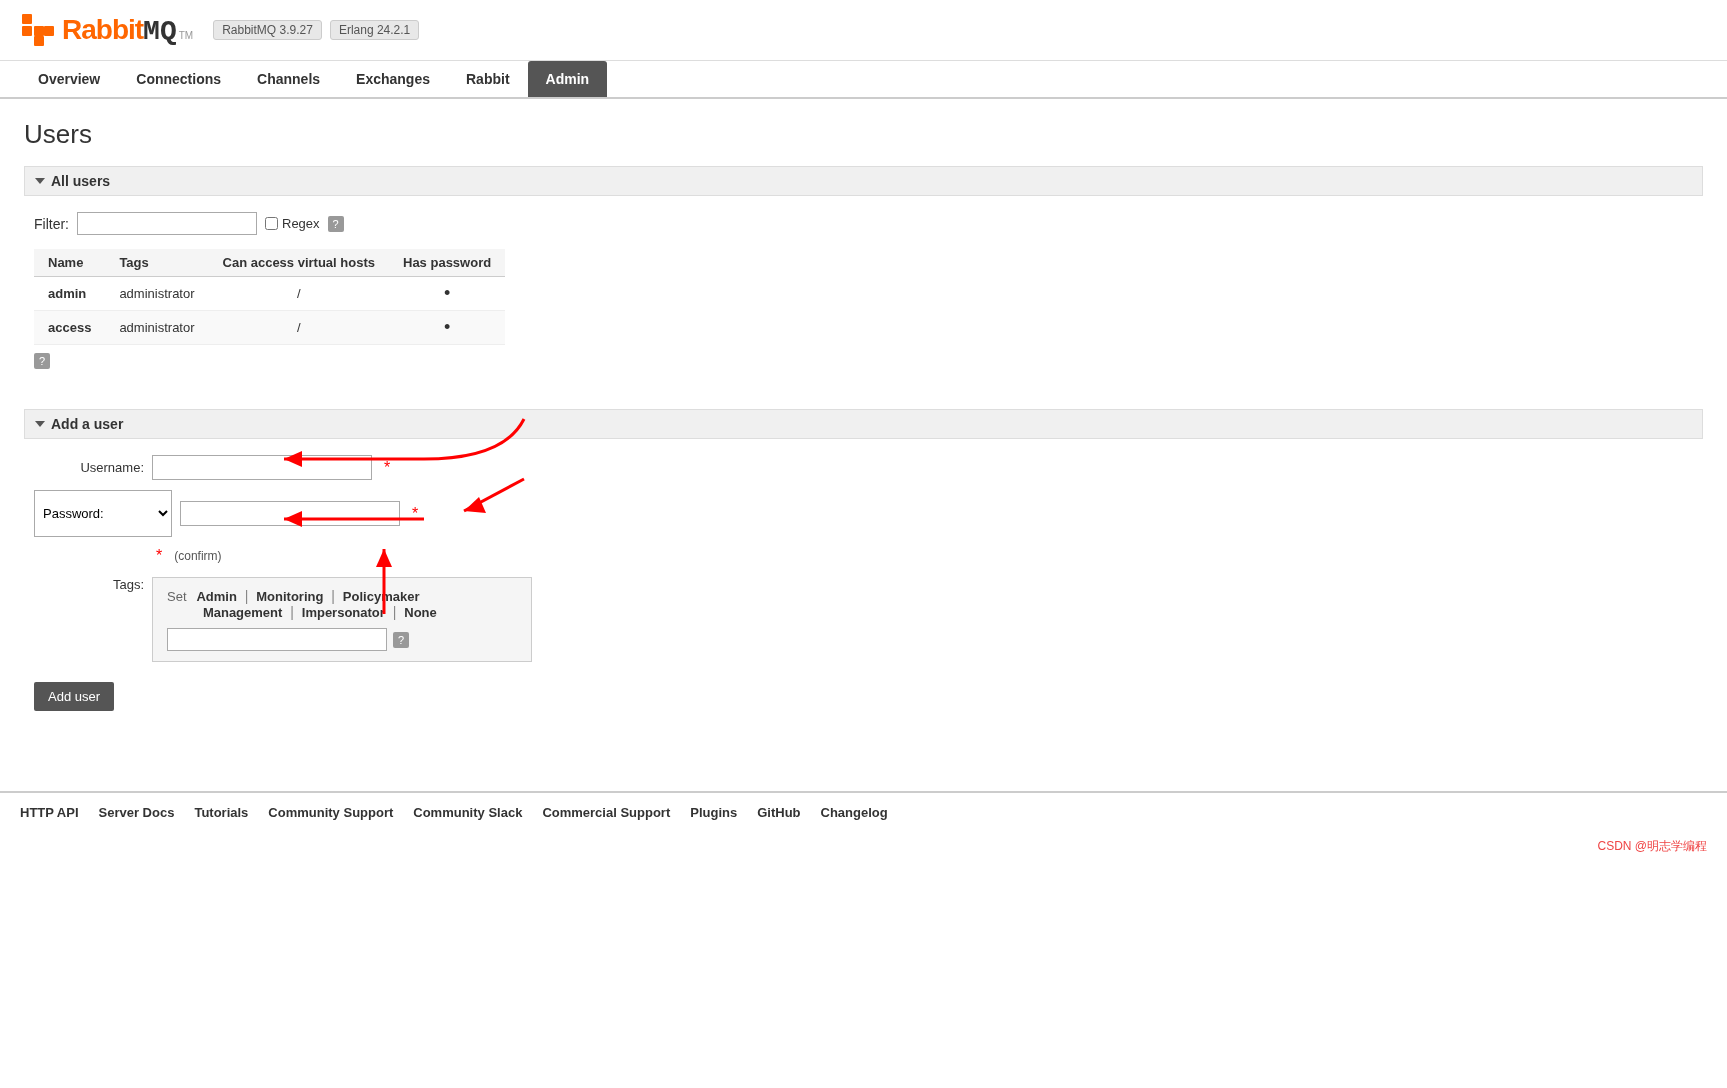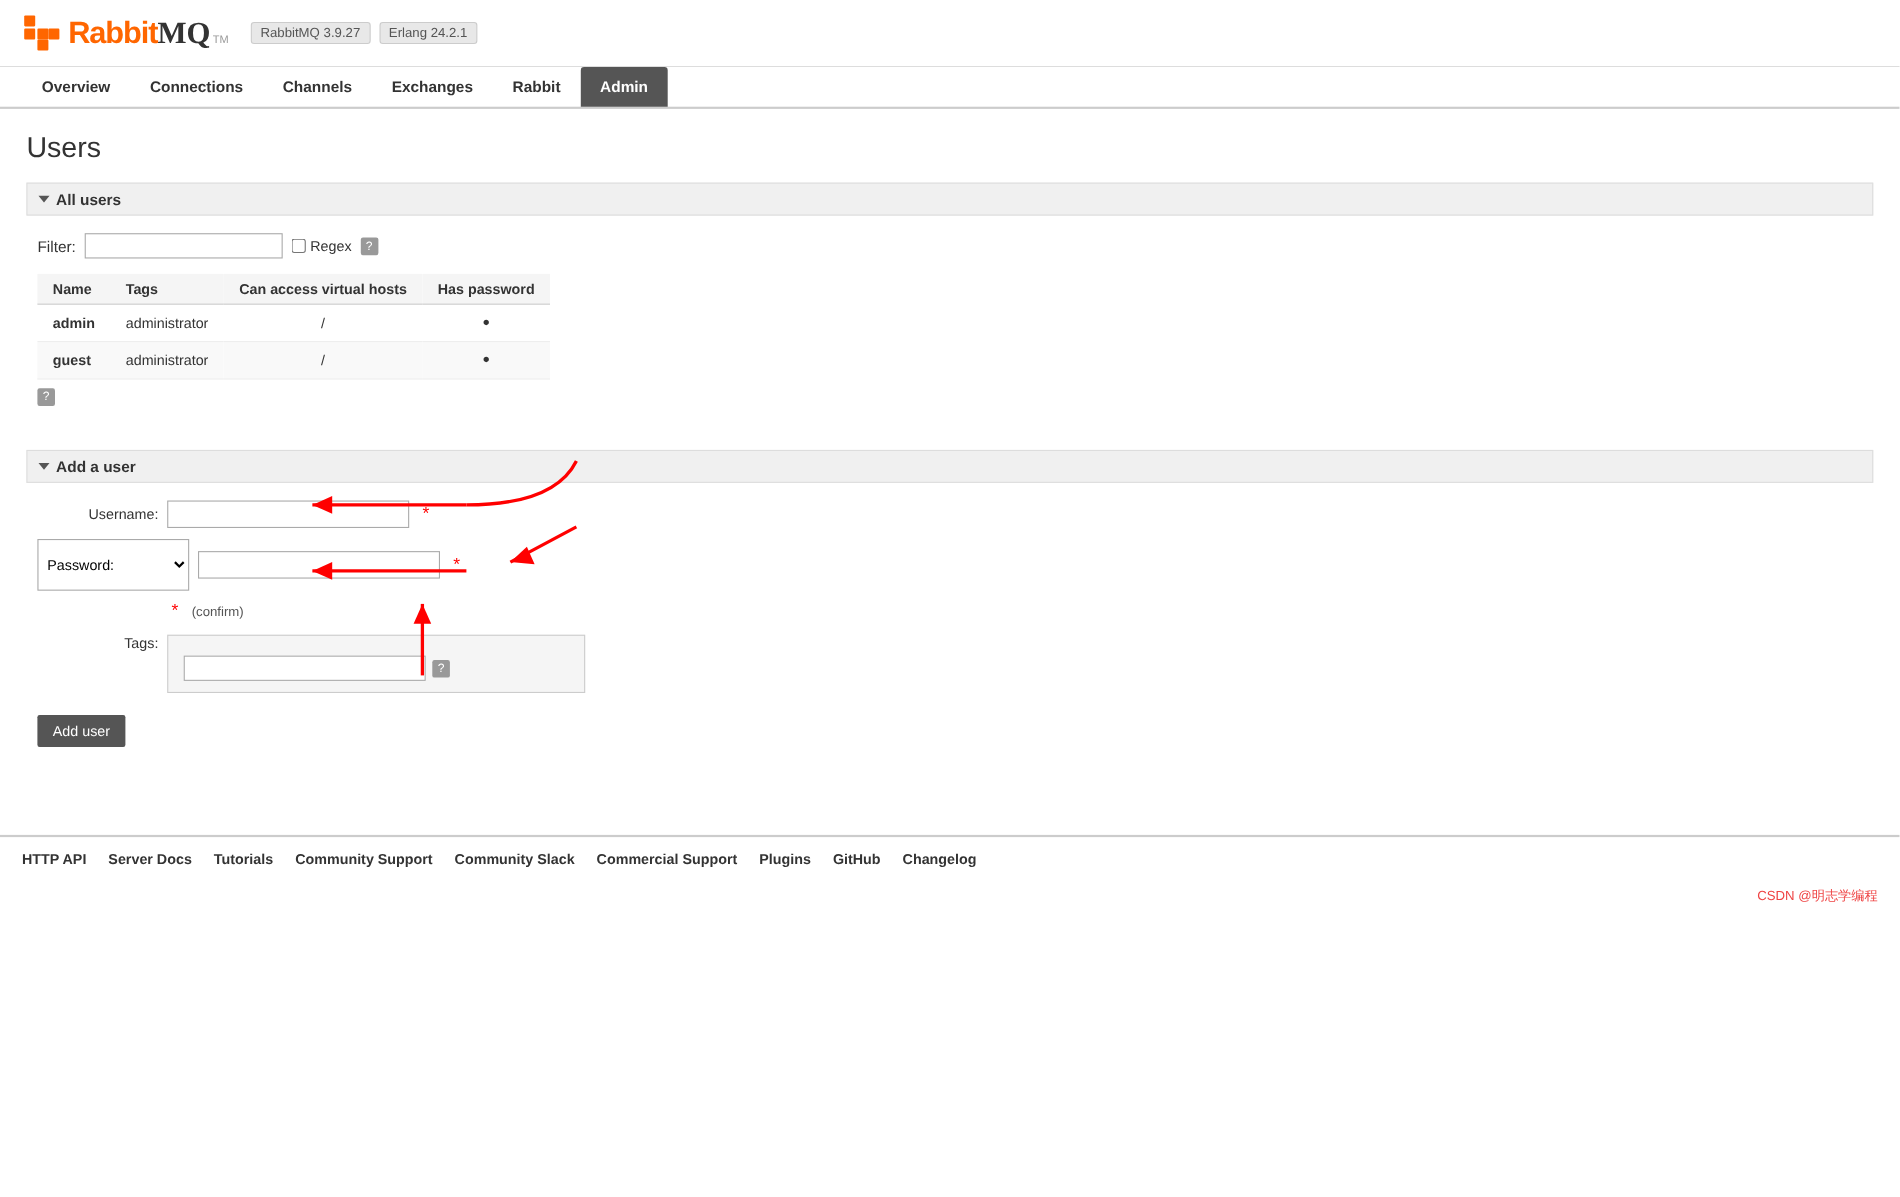--- a/index.html
+++ b/index.html
@@ -31,21 +31,21 @@
       font-size: 28px;
       font-weight: 900;
       color: #f60;
       font-family: Arial, sans-serif;
       letter-spacing: -1px;
     }
     .logo-mq {
       font-size: 28px;
       font-weight: 900;
       color: #333;
-      font-family: Liberation Serif, serif;
+      font-family: Liberation Mono, monospace;
     }
     .logo-tm {
       font-size: 10px;
       color: #999;
       vertical-align: super;
       margin-left: 2px;
     }
     .version-badges {
       display: flex;
       gap: 8px;
@@ -396,21 +396,21 @@
           </tr>
         </thead>
         <tbody>
           <tr>
             <td><a class="user-link">admin</a></td>
             <td>administrator</td>
             <td class="center">/</td>
             <td class="center"><span class="dot">•</span></td>
           </tr>
           <tr>
-            <td><a class="user-link">guest</a></td>
+            <td><a class="user-link">access</a></td>
             <td>administrator</td>
             <td class="center">/</td>
             <td class="center"><span class="dot">•</span></td>
           </tr>
         </tbody>
       </table>
 
       <span class="help-small">?</span>
     </div>
   </div>
@@ -466,20 +466,35 @@
       
       <div class="form-row" style="margin-left:118px; margin-bottom:12px;">
         <span class="required-star" style="margin-right:2px;">*</span>
         <span class="confirm-text">(confirm)</span>
       </div>
 
       
       <div class="form-row" style="align-items:flex-start;">
         <span class="form-label">Tags:</span>
         <div class="tags-container">
+          <div style="margin-bottom:6px;">
+            <span class="tags-set-label">Set</span>
+            <a class="tag-link">Admin</a>
+            <span class="tag-sep">|</span>
+            <a class="tag-link">Monitoring</a>
+            <span class="tag-sep">|</span>
+            <a class="tag-link">Policymaker</a>
+            <br>
+            <span style="display:inline-block;width:32px;"></span>
+            <a class="tag-link">Management</a>
+            <span class="tag-sep">|</span>
+            <a class="tag-link">Impersonator</a>
+            <span class="tag-sep">|</span>
+            <a class="tag-link">None</a>
+          </div>
           <div class="tags-input-row">
             <input type="text" class="tags-input" style="">
             <span class="help-btn">?</span>
           </div>
         </div>
       </div>
 
       
       <button class="add-user-btn">Add user</button>
     </div>

